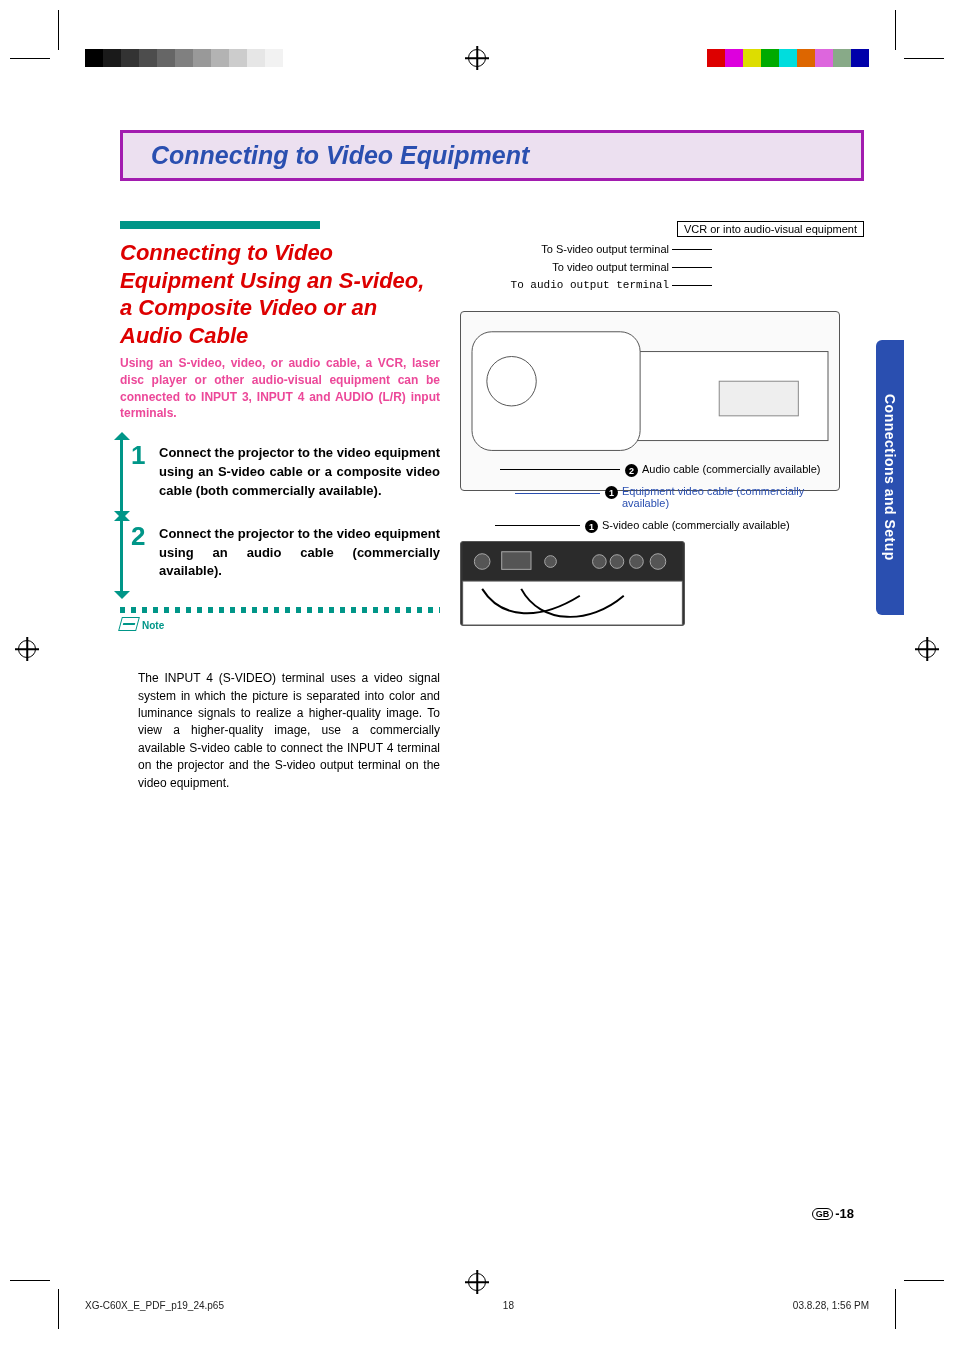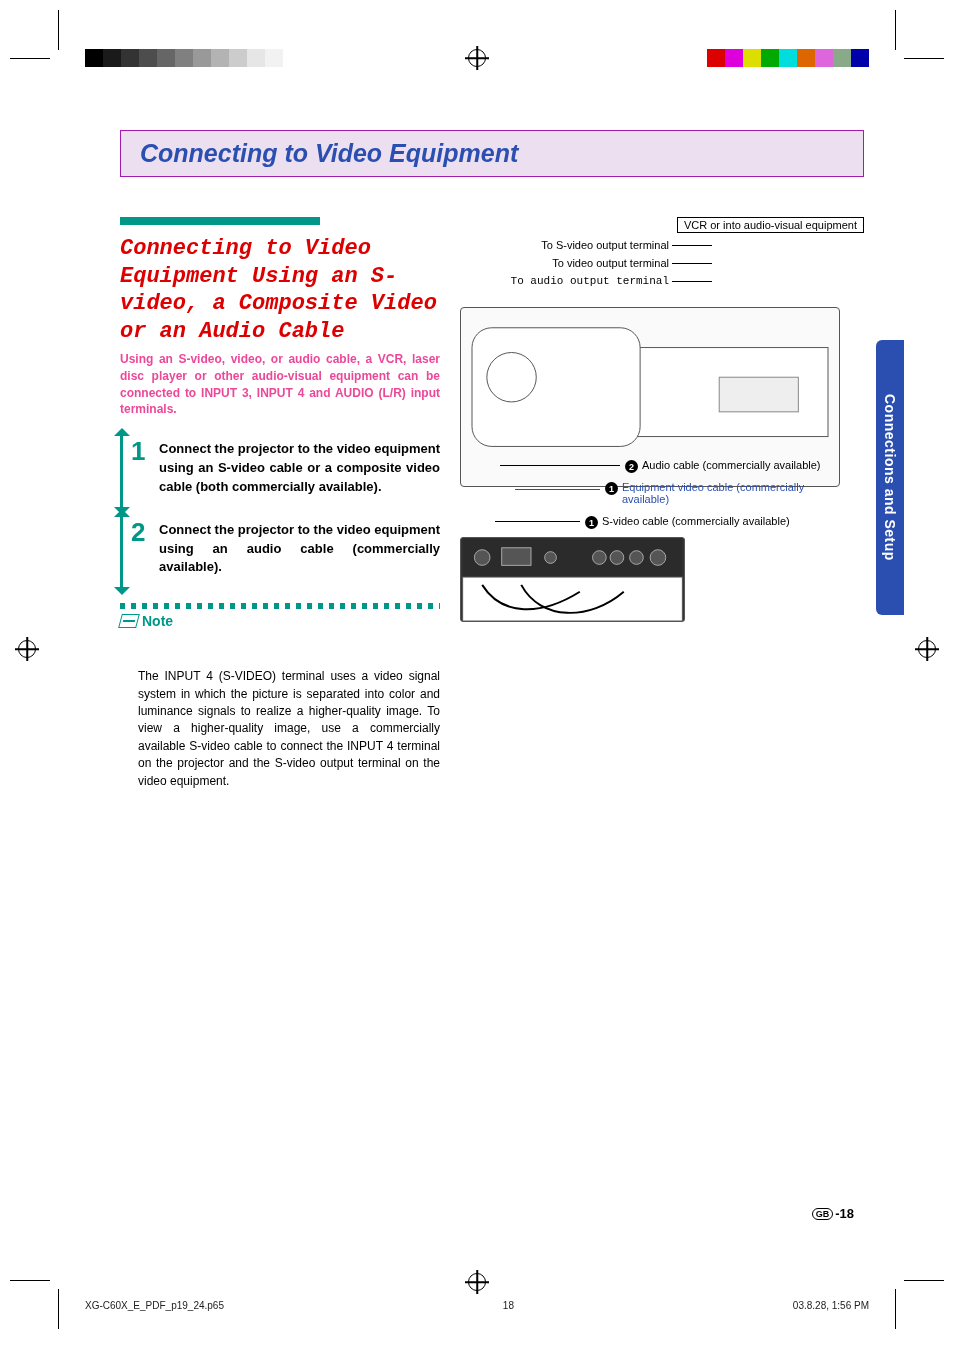--- a/index.html
+++ b/index.html
@@ -42,50 +42,50 @@
     position:absolute; right:0; top:240px; width:28px; height:275px;
     background:#2a4fb0; color:#fff; font-weight:bold; font-size:14px;
     border-top-left-radius:6px; border-bottom-left-radius:6px;
     display:flex; align-items:center; justify-content:center;
     writing-mode: vertical-rl; letter-spacing:0.5px; padding:8px 0;
   }
 
   
   .title-bar {
     margin: 30px 40px 0 40px;
-    border: 1px solid #a21caf;
+    border: 3px solid #a21caf;
     background: #ece0f0;
-    padding: 8px 19px;
+    padding: 8px 28px;
   }
   .title-bar h1 { color:#2a4fb0; font-size:25px; font-weight:bold; font-style:italic; }
 
   
   .body { display:flex; margin:40px 40px 0 40px; gap:20px; }
   .col-left { width:320px; }
   .col-right { flex:1; }
 
   
   .accent { height:8px; width:200px; background:#009688; margin-bottom:10px; }
 
   .sub-title {
     color:#d00; font-style:italic; font-weight:900; font-size:22px;
-    line-height:1.25; font-family: Liberation Mono, monospace;
+    line-height:1.25; font-family: Liberation Sans, sans-serif;
     margin-bottom:6px;
   }
   .intro { color:#ec4899; font-size:12px; font-weight:bold; line-height:1.4; text-align:justify; margin-bottom:18px; }
 
   .step { border-left:3px solid #009688; margin-bottom:10px; padding:0 0 6px 0; position:relative; }
   .step-arrow-top { width:0; height:0; border-left:8px solid transparent; border-right:8px solid transparent; border-bottom:8px solid #009688; position:absolute; left:-9.5px; top:-8px; }
   .step-arrow-bot { width:0; height:0; border-left:8px solid transparent; border-right:8px solid transparent; border-top:8px solid #009688; position:absolute; left:-9.5px; bottom:-8px; }
   .step-num { color:#009688; font-size:26px; font-weight:bold; position:absolute; left:8px; top:0; }
   .step-text { font-weight:bold; font-size:13px; line-height:1.45; text-align:justify; padding:4px 0 4px 36px; }
 
   .dots { margin-top:16px; margin-bottom:4px; height:6px;
     background: repeating-linear-gradient(90deg,#009688 0 5px,transparent 5px 11px); }
-  .note-row { display:flex; align-items:center; gap:4px; color:#009688; font-weight:bold; font-size:14px; margin-bottom:6px; }
+  .note-row { display:flex; align-items:flex-end; gap:4px; color:#009688; font-weight:bold; font-size:10px; margin-bottom:6px; }
   .note-icon { width:18px; height:14px; border:1.5px solid #009688; transform:skewX(-15deg); position:relative; }
   .note-icon::after{content:"";position:absolute;width:12px;height:2px;background:#009688;left:2px;top:5px;}
   .note-body { font-size:12px; line-height:1.45; text-align:justify; padding-left:18px;margin-top:39px; }
 
   
   .diagram { position:relative; width:100%; height:520px; }
   .equip-box { position:absolute; top:0; right:0; border:1px solid #000; font-size:11px; padding:1px 6px; background:#fff; }
   .terminal-label { position:absolute; font-size:11px; text-align:right; }
   .leader { position:absolute; height:1px; background:#000; }
   .device-top { position:absolute; left:0; top:90px; width:380px; height:180px; border:1px solid #555; border-radius:4px; background:#fafafa; }

